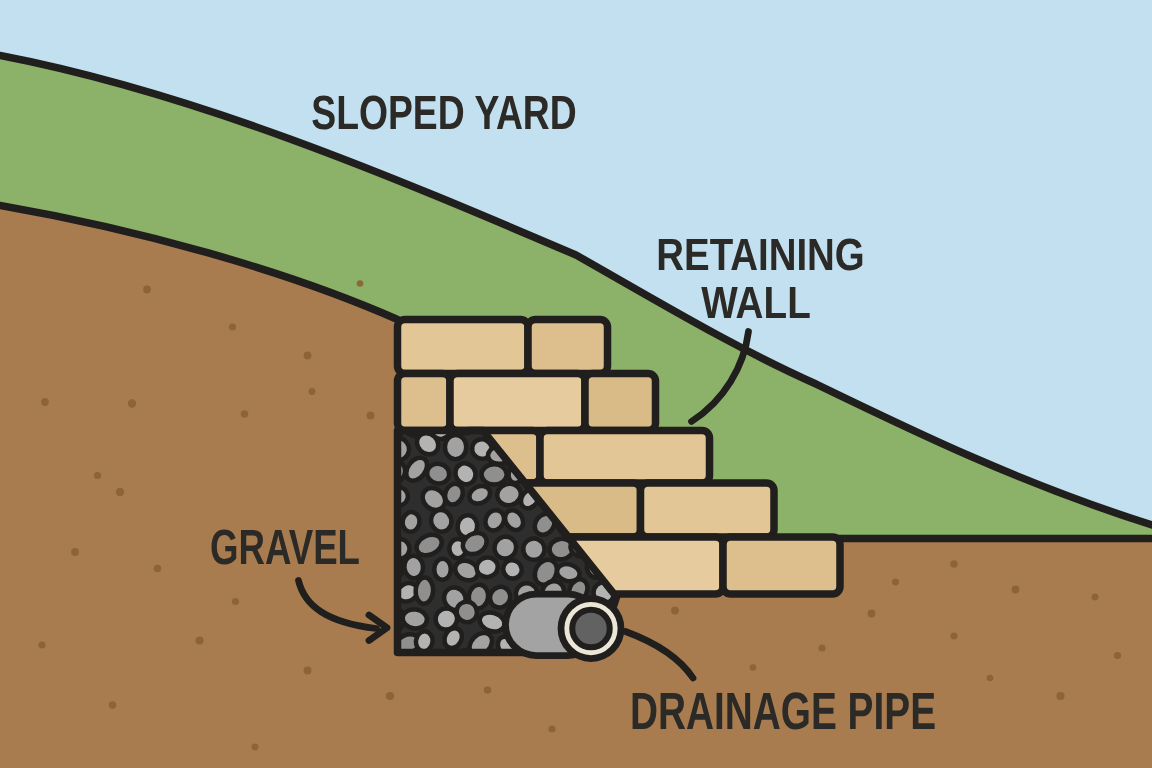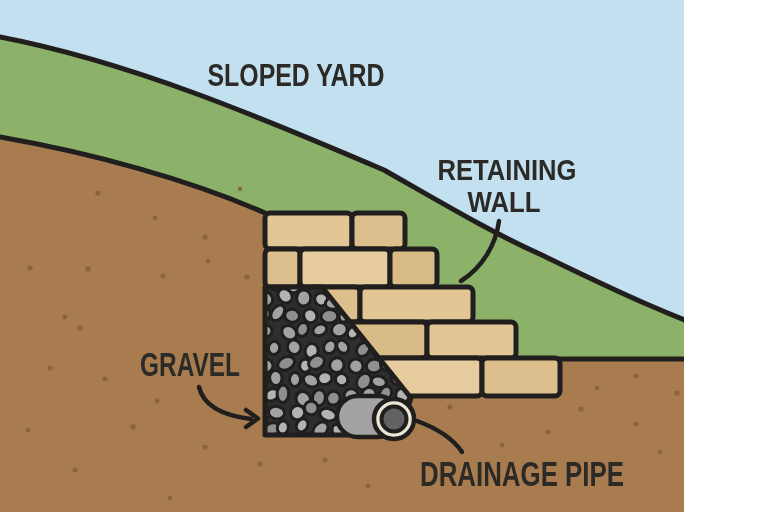--- a/index.html
+++ b/index.html
@@ -1,16 +1,16 @@
 <!DOCTYPE html>
 <html style="--sky: #c2e0ef; --grass: #8cb168; --soil: #a97c50; --soil-dot: #8a6137; --outline: #201f1d; --block-a: #e2c695; --block-b: #dcbf8c; --block-c: #e6cb9e; --block-d: #d9bb87; --gravel-bg: #2e2e2e; --pebble: #a2a2a2; --pebble-light: #b3b3b3; --pebble-mid: #8f8f8f; --pipe-body: #a3a3a3; --pipe-ring: #ece6d7; --pipe-hole: #626262; --text: #2b2a27;"><head>
 <meta charset="utf-8">
 <style>
   html,body{margin:0;padding:0;background:#ffffff;}
-  .stage{width:684px;height:512px;overflow:hidden;position:relative;text-align:right;}
+  .stage{width:768px;height:512px;overflow:hidden;position:relative;text-align:right;}
   svg{display:block;}
   .sky{fill:var(--sky);}
   .grass{fill:var(--grass);}
   .soil{fill:var(--soil);}
   .boundary{fill:none;stroke:var(--outline);stroke-width:5;stroke-linecap:round;}
   .block{stroke:var(--outline);stroke-width:5;stroke-linejoin:round;}
   .fill-a{fill:var(--block-a);} .fill-b{fill:var(--block-b);}
   .fill-c{fill:var(--block-c);} .fill-d{fill:var(--block-d);}
   .gravel-bg{fill:var(--gravel-bg);}
   .gravel-edge{fill:none;stroke:var(--outline);stroke-width:5;stroke-linejoin:round;}

